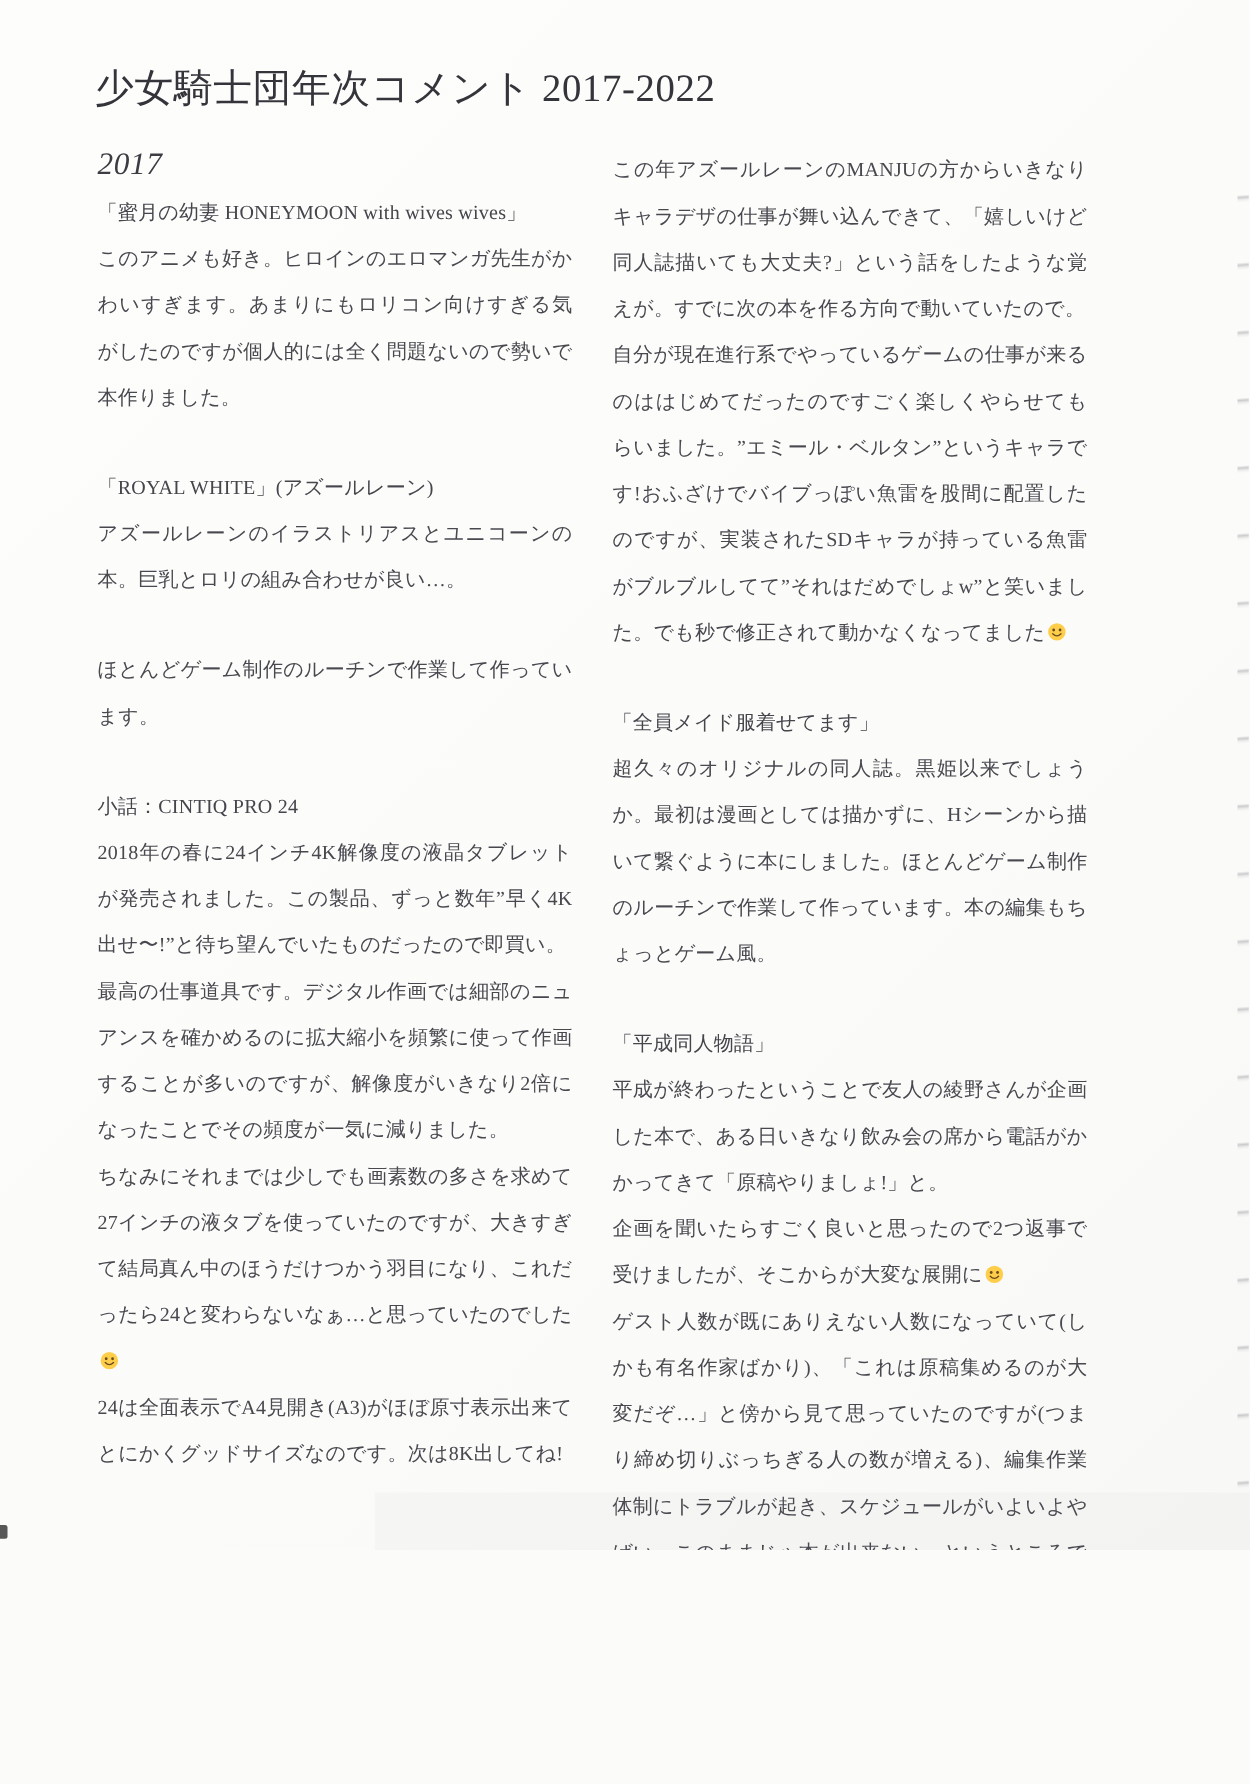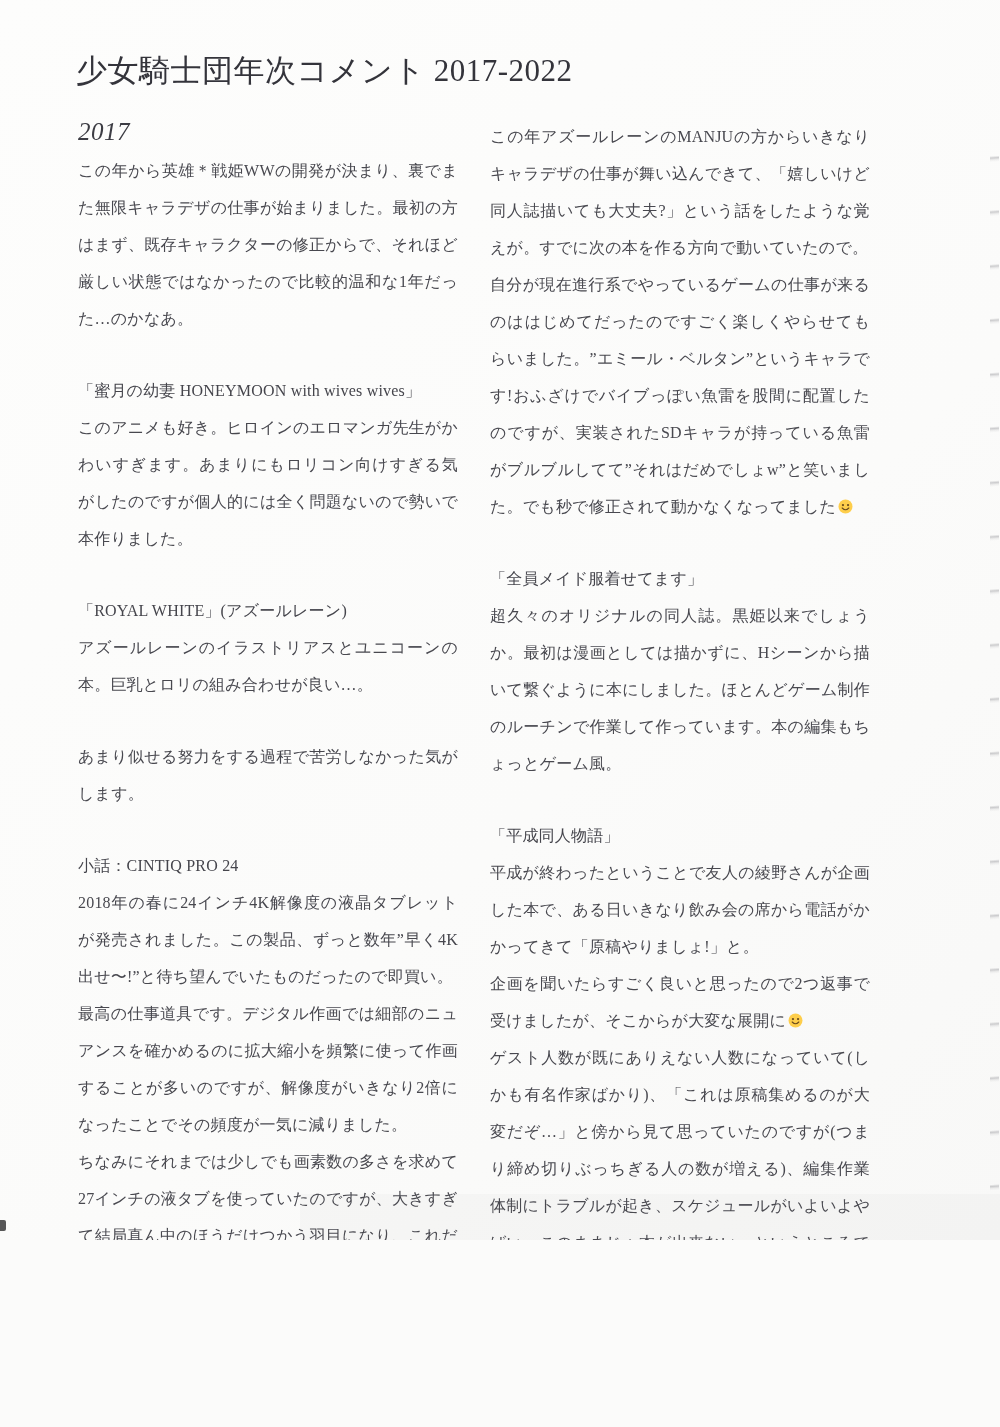--- a/index.html
+++ b/index.html
@@ -87,24 +87,23 @@
   }
 </style>
 </head>
 <body>
 
 <div class="page">
   <h1 class="page-title">少女騎士団年次コメント 2017-2022</h1>
   <div class="columns">
       <section class="col">
         <h2 class="year">2017</h2>
-        <p class="block">この年から英雄＊戦姫WWの開発が決まり、裏でまた無限キャラデザの仕事が始まりました。最初の方はまず、既存キャラクターの修正からで、それほど厳しい状態ではなかったので比較的温和な1年だった…のかなあ。</p>
         <p class="block"><span class="block-title">「蜜月の幼妻 HONEYMOON with wives wives」</span><br>このアニメも好き。ヒロインのエロマンガ先生がかわいすぎます。あまりにもロリコン向けすぎる気がしたのですが個人的には全く問題ないので勢いで本作りました。</p>
         <p class="block"><span class="block-title">「ROYAL WHITE」(アズールレーン)</span><br>アズールレーンのイラストリアスとユニコーンの本。巨乳とロリの組み合わせが良い…。</p>
-        <p class="block">あまり似せる努力をする過程で苦労しなかった気がします。</p>
+        <p class="block">ほとんどゲーム制作のルーチンで作業して作っています。</p>
         <p class="block"><span class="block-title">小話：CINTIQ PRO 24</span><br>2018年の春に24インチ4K解像度の液晶タブレットが発売されました。この製品、ずっと数年”早く4K出せ〜!”と待ち望んでいたものだったので即買い。<br>最高の仕事道具です。デジタル作画では細部のニュアンスを確かめるのに拡大縮小を頻繁に使って作画することが多いのですが、解像度がいきなり2倍になったことでその頻度が一気に減りました。<br>ちなみにそれまでは少しでも画素数の多さを求めて27インチの液タブを使っていたのですが、大きすぎて結局真ん中のほうだけつかう羽目になり、これだったら24と変わらないなぁ…と思っていたのでした<span class="emoji"><svg viewBox="0 0 20 20" width="15" height="15">
               <circle cx="10" cy="10" r="9.3" fill="#fece4b"></circle>
               <circle cx="6.6" cy="8" r="1.5" fill="#6b4c1e"></circle>
               <circle cx="13.4" cy="8" r="1.5" fill="#6b4c1e"></circle>
               <path d="M5.6 12 q4.4 4.6 8.8 0" stroke="#6b4c1e" stroke-width="1.5" fill="none" stroke-linecap="round"></path>
             </svg></span><br>24は全面表示でA4見開き(A3)がほぼ原寸表示出来てとにかくグッドサイズなのです。次は8K出してね!</p>
       </section>
       <section class="col">
         <p class="block">この年アズールレーンのMANJUの方からいきなりキャラデザの仕事が舞い込んできて、「嬉しいけど同人誌描いても大丈夫?」という話をしたような覚えが。すでに次の本を作る方向で動いていたので。<br>自分が現在進行系でやっているゲームの仕事が来るのははじめてだったのですごく楽しくやらせてもらいました。”エミール・ベルタン”というキャラです!おふざけでバイブっぽい魚雷を股間に配置したのですが、実装されたSDキャラが持っている魚雷がブルブルしてて”それはだめでしょw”と笑いました。でも秒で修正されて動かなくなってました<span class="emoji"><svg viewBox="0 0 20 20" width="15" height="15">
               <circle cx="10" cy="10" r="9.3" fill="#fece4b"></circle>

